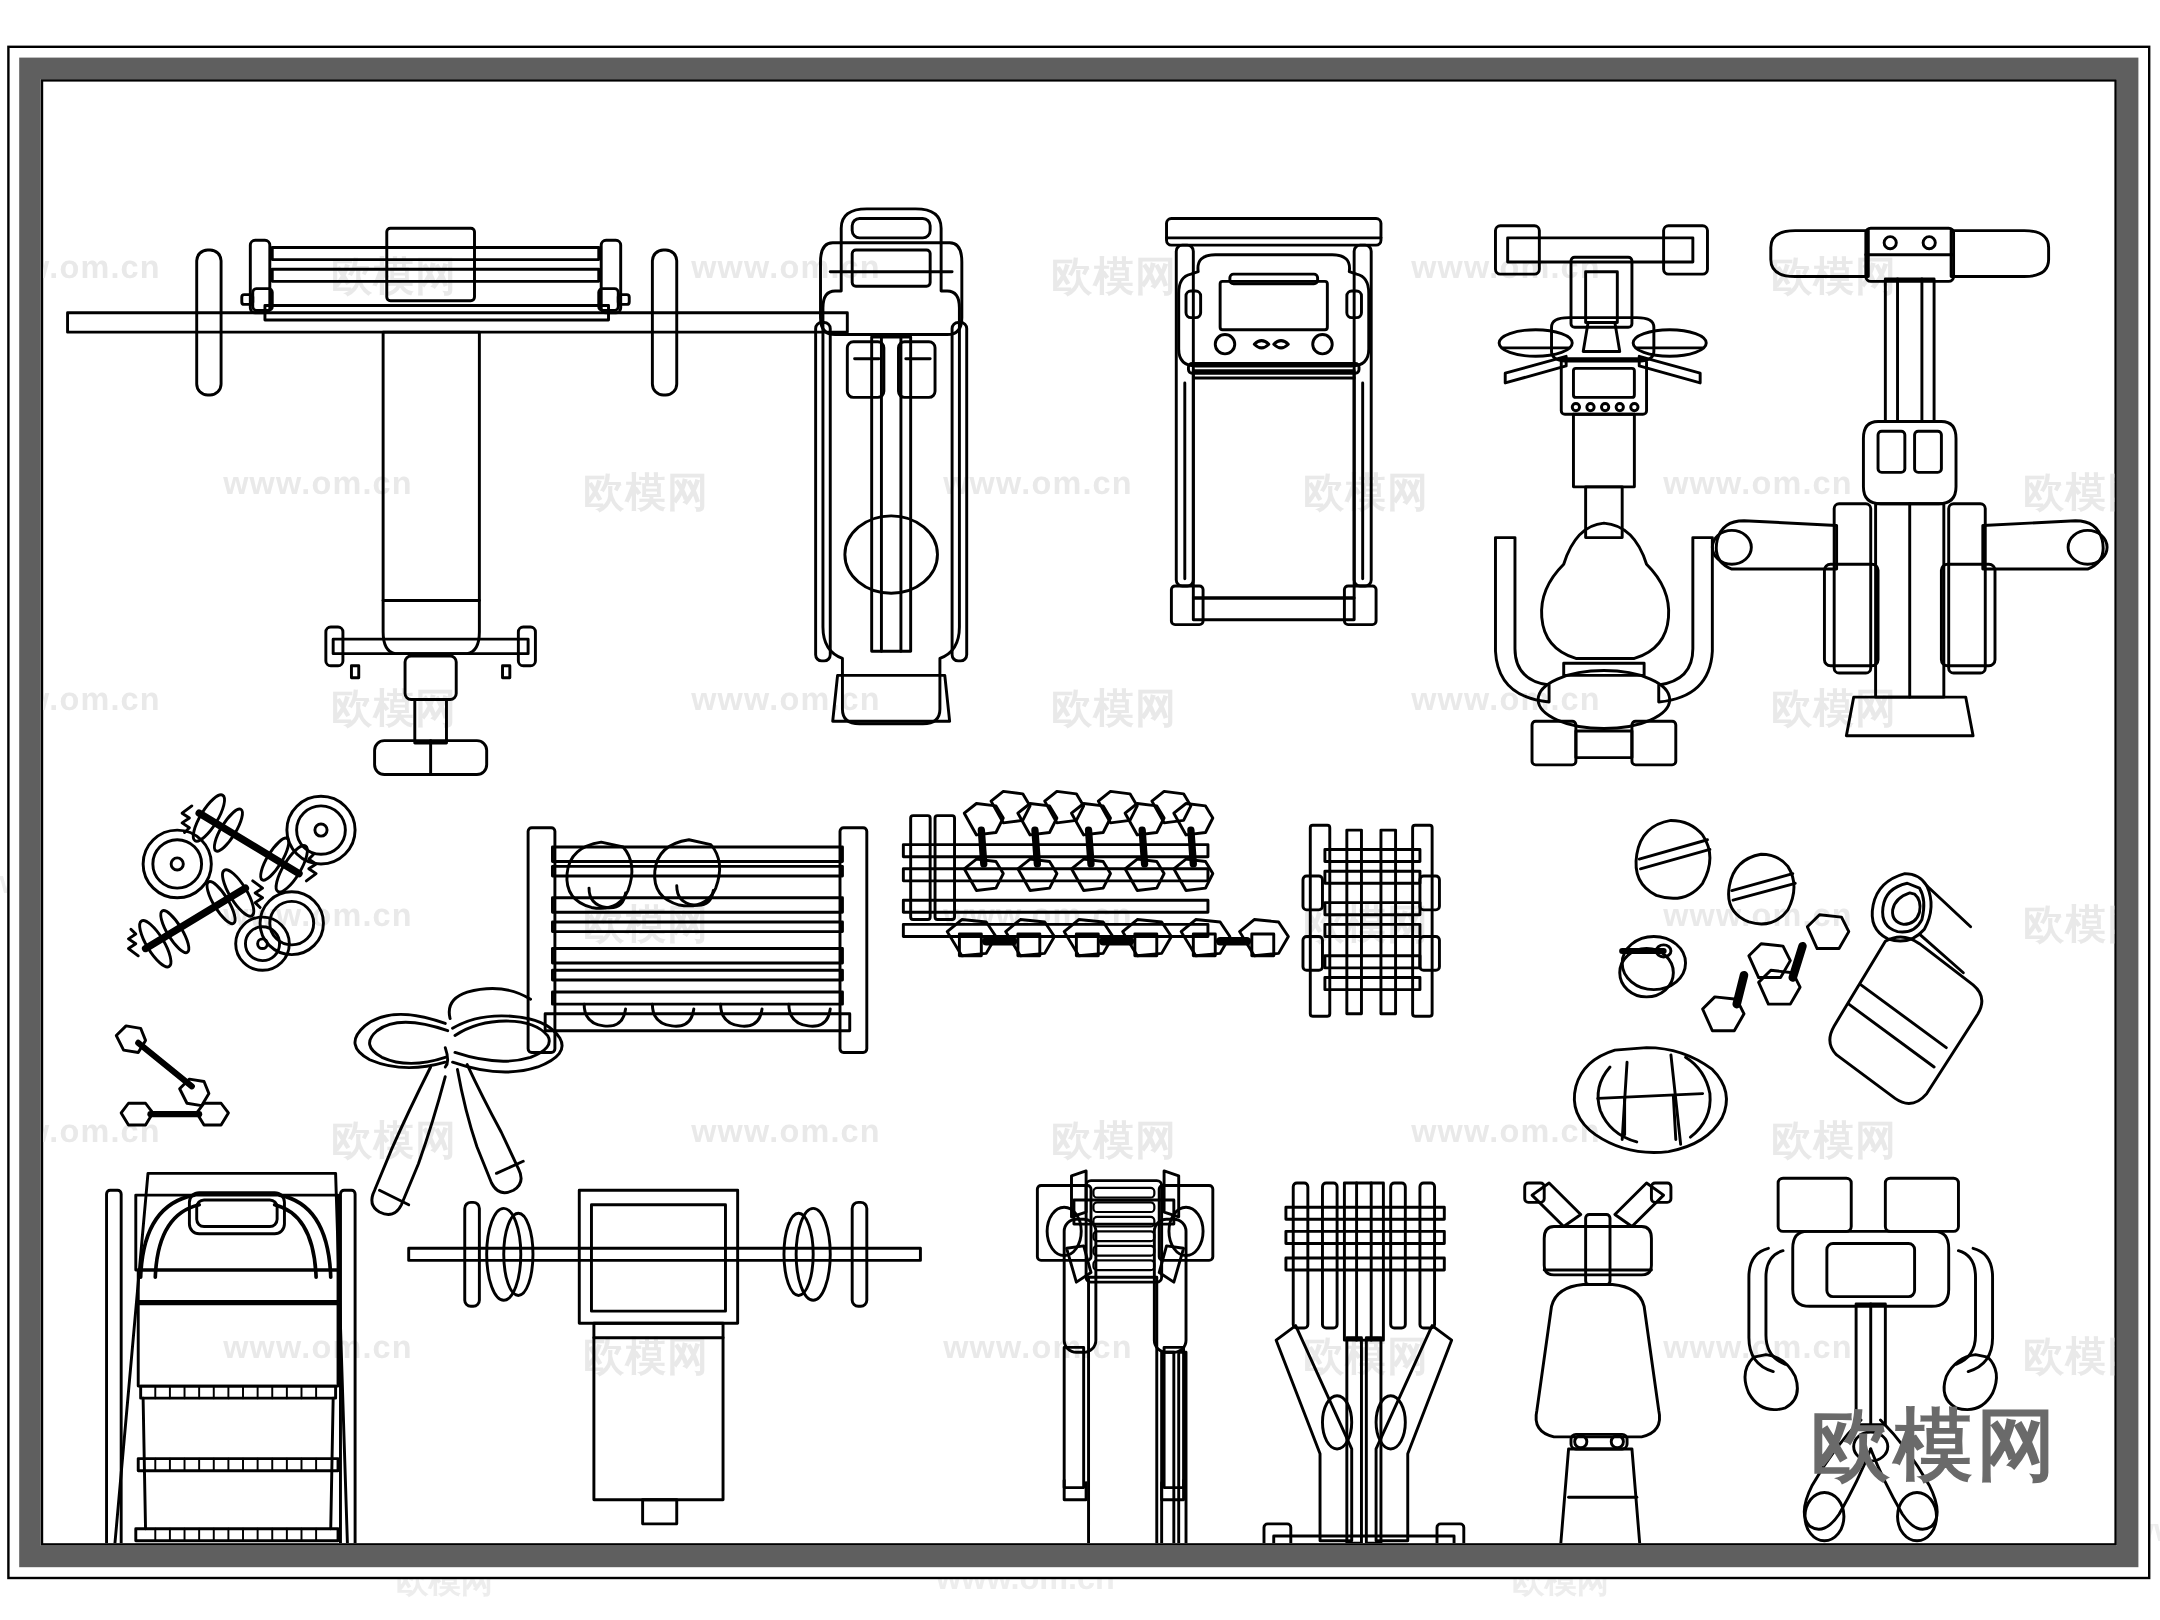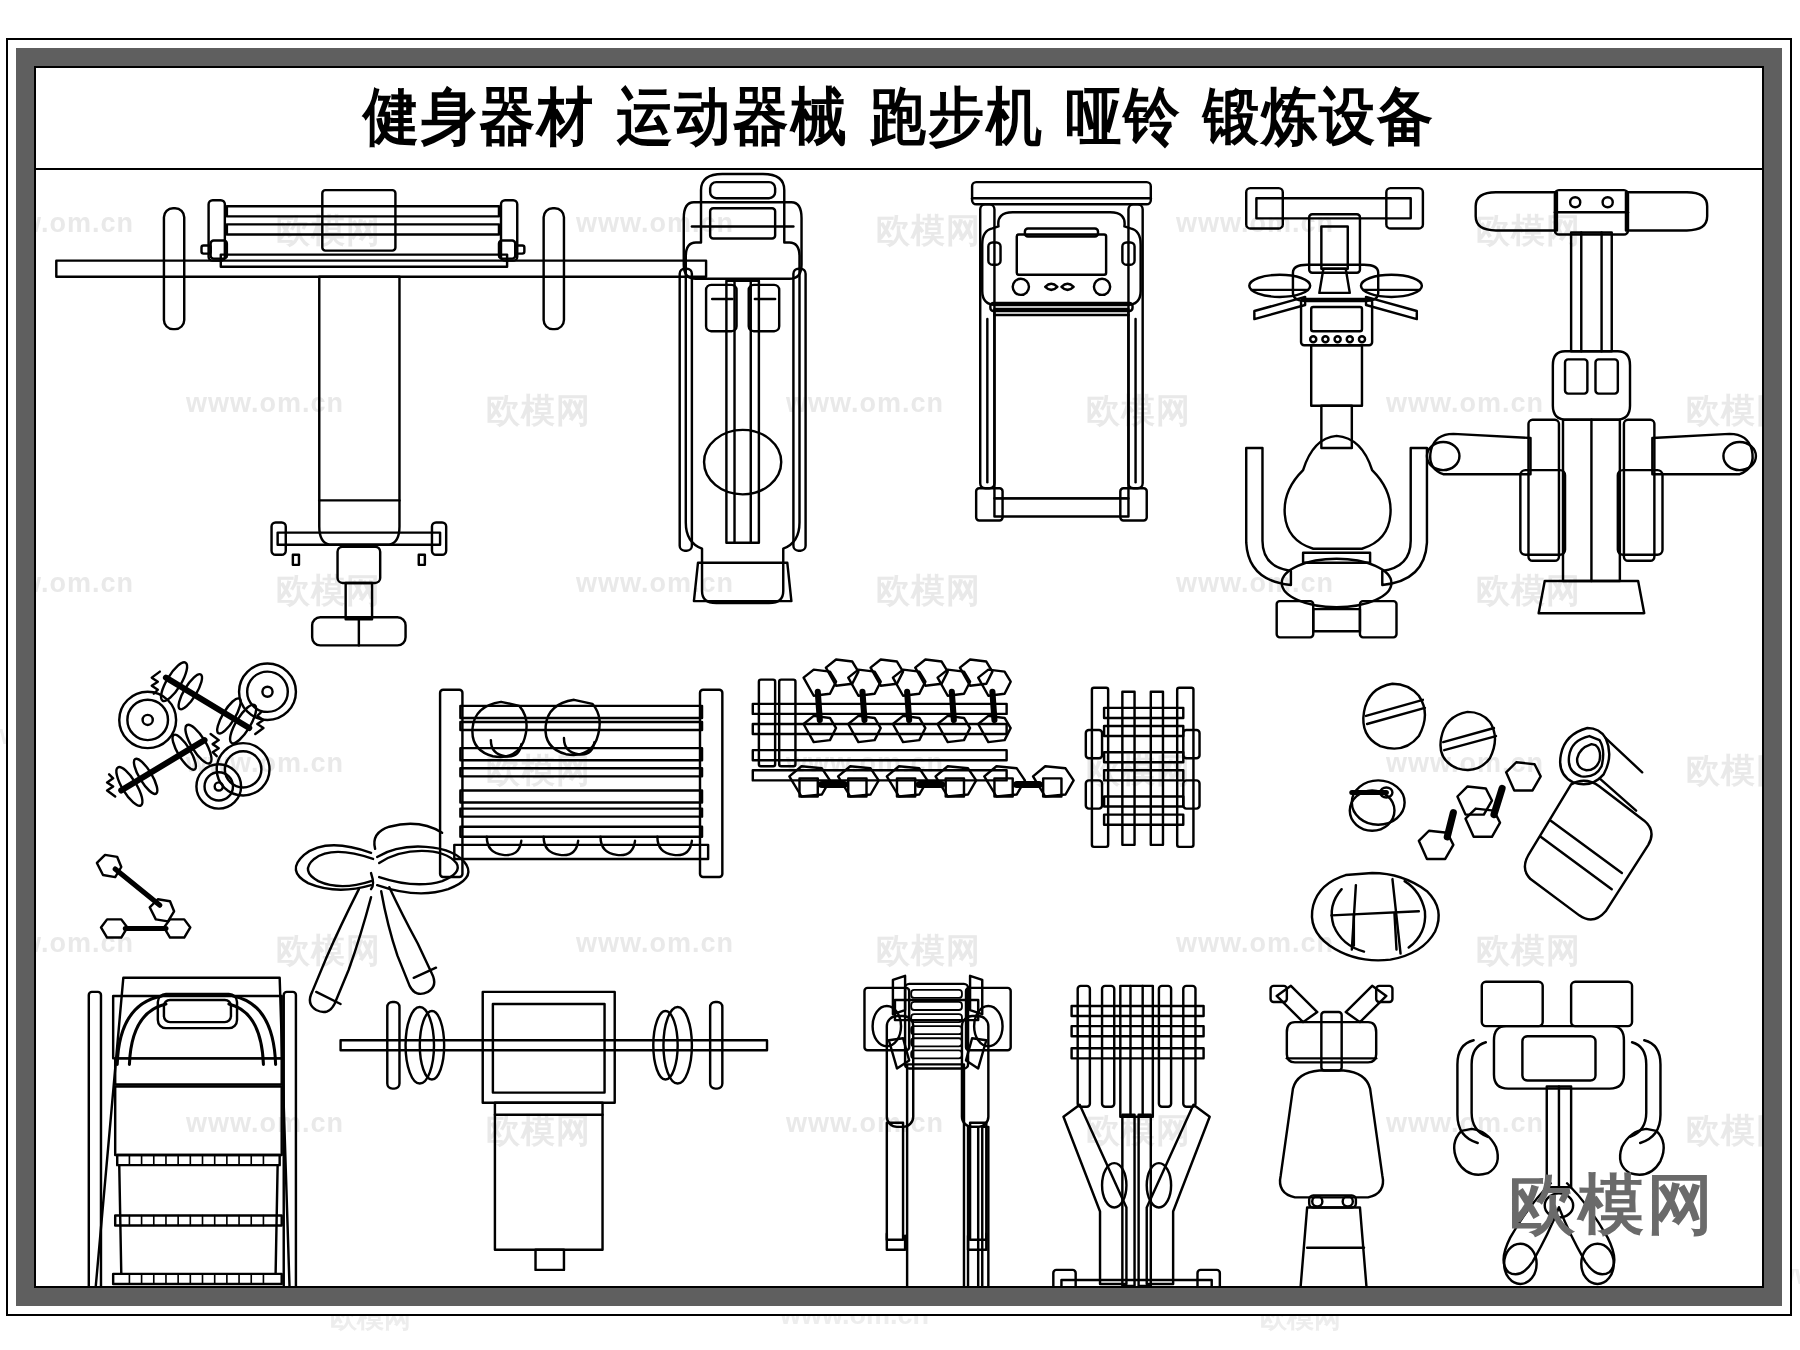--- a/index.html
+++ b/index.html
@@ -157,23 +157,20 @@
           <div class="wm url" style="left: 1140px; top: 860px;">www.om.cn</div>
           <div class="wm cn" style="left: 1440px; top: 860px;">欧模网</div>
           <div class="wm url" style="left: 150px; top: 1040px;">www.om.cn</div>
           <div class="wm cn" style="left: 450px; top: 1040px;">欧模网</div>
           <div class="wm url" style="left: 750px; top: 1040px;">www.om.cn</div>
           <div class="wm cn" style="left: 1050px; top: 1040px;">欧模网</div>
           <div class="wm url" style="left: 1350px; top: 1040px;">www.om.cn</div>
           <div class="wm cn" style="left: 1650px; top: 1040px;">欧模网</div>
         </div>
 
-      <div class="title-band">
-        <div class="title-text">健身器材  运动器械  跑步机  哑铃  锻炼设备</div>
-      </div>
 
       <div class="canvas">
         <svg viewBox="0 0 1700 1110" preserveAspectRatio="none">
           <g fill="none" stroke="#000" stroke-width="2.4" stroke-linejoin="round" stroke-linecap="round">
 
           <g>
 
             <rect x="20" y="92" width="640" height="16"></rect>
 
             <rect x="126" y="40" width="20" height="120" rx="9"></rect>

